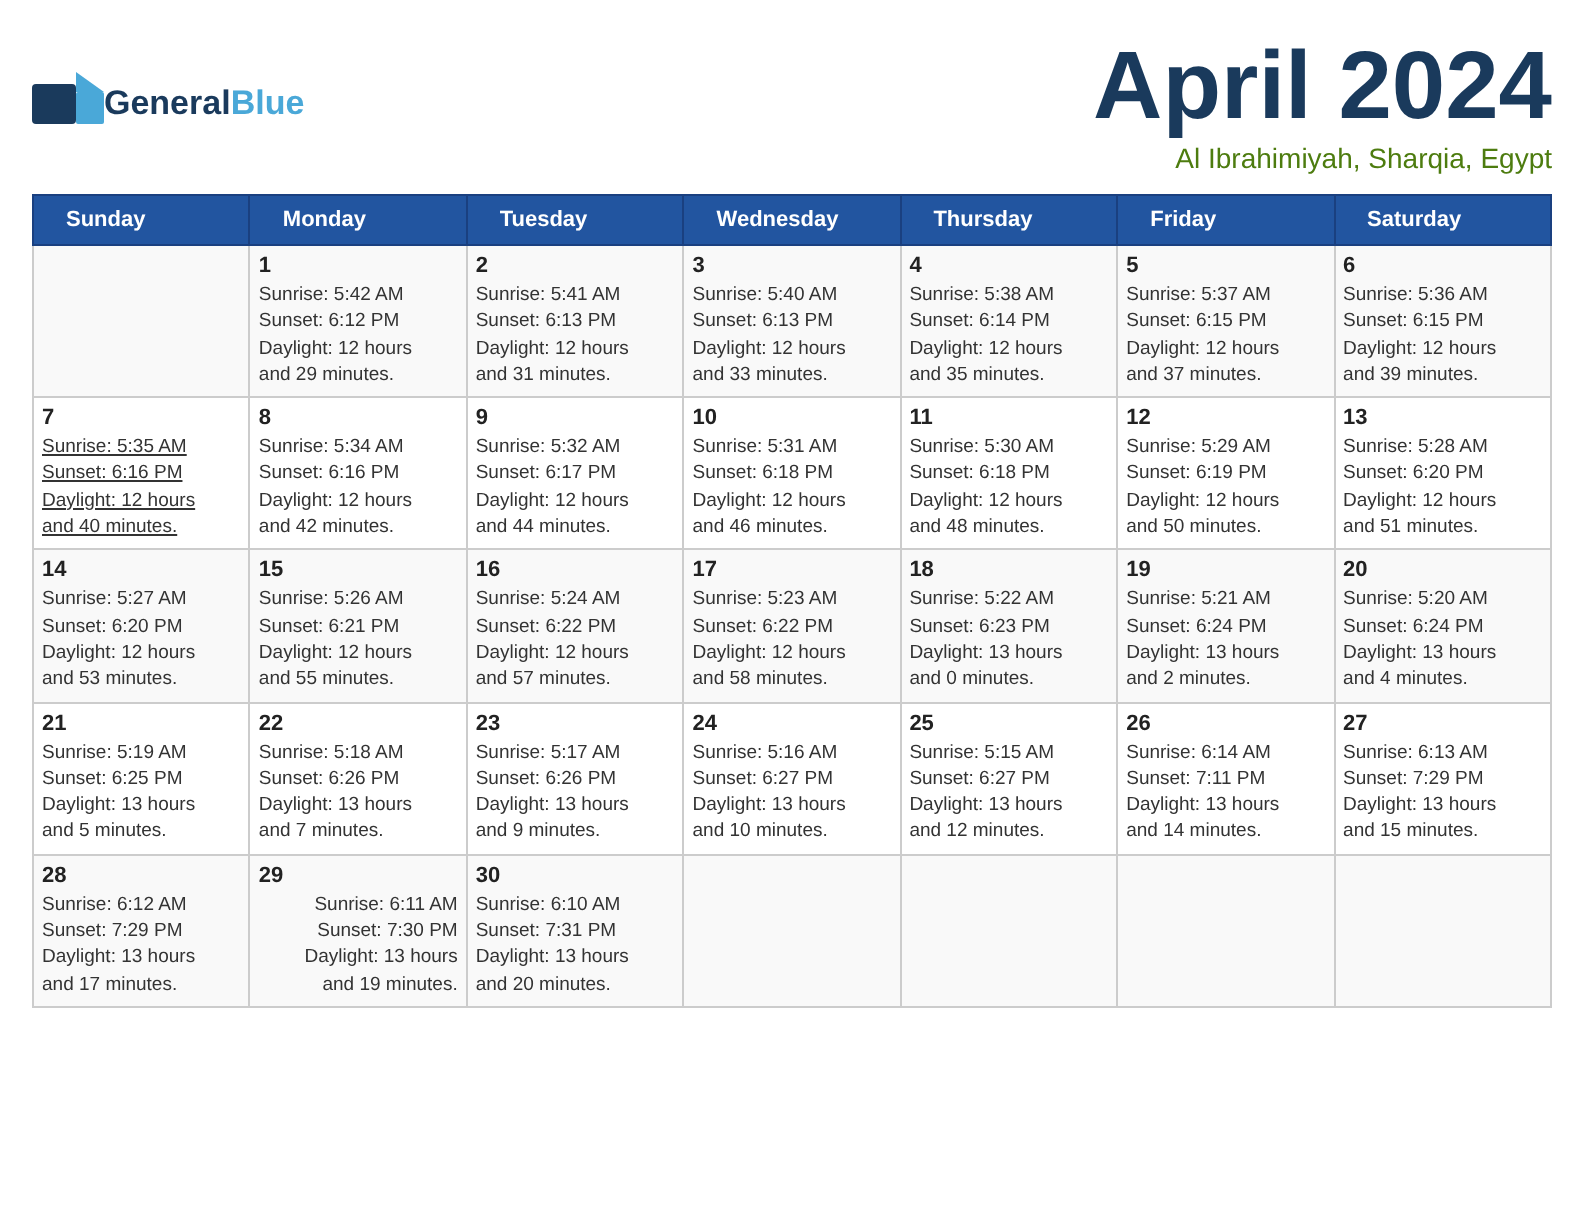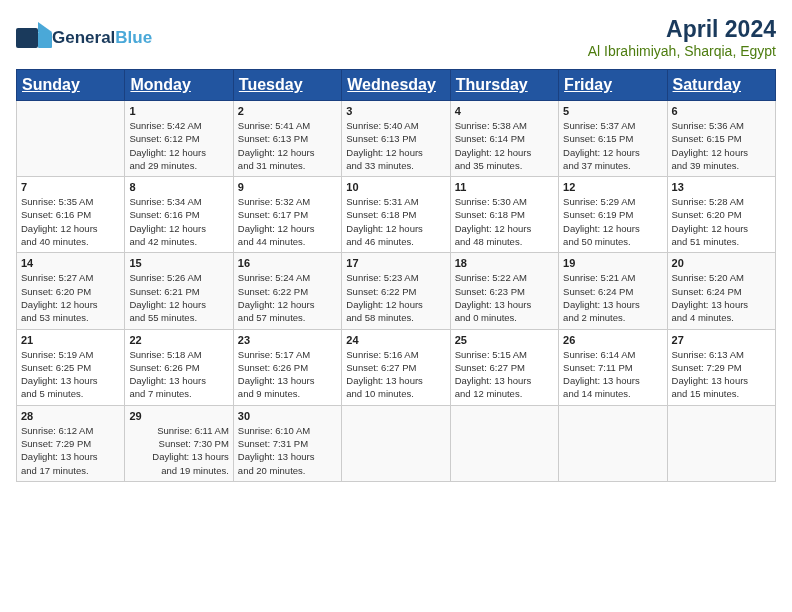--- a/index.html
+++ b/index.html
@@ -18,42 +18,41 @@
     }
     .logo {
       display: flex;
       flex-direction: column;
       align-items: flex-start;
     }
     .title-area {
       text-align: right;
     }
     .month-title {
-      font-size: 23px;
+      font-size: 48px;
       font-weight: bold;
       color: #1a3a5c;
     }
     .location-title {
       font-size: 14px;
       color: #4d7c0f;
     }
     table {
       width: 100%;
       border-collapse: collapse;
       font-size: 10px;
     }
     thead tr th {
       background: #2255a0;
       color: #fff;
-      padding: 6px 5px;
+      padding: 6px 16px;
       text-align: left;
-      font-size: 16px;
+      font-size: 11px;
       font-weight: bold;
       border: 1px solid #1a4080;
-      text-decoration: underline;
     }
     tbody tr td {
       border: 1px solid #ccc;
       padding: 4px 4px;
       vertical-align: top;
       width: 14.28%;
       min-height: 70px;
       background: #fff;
     }
     tbody tr:nth-child(odd) td {
@@ -150,21 +149,21 @@
           <span class="day-num">6</span>
           <div class="day-info" style="white-space: pre-line;">Sunrise: 5:36 AM
 Sunset: 6:15 PM
 Daylight: 12 hours
 and 39 minutes.</div>
         </td>
       </tr>
       <tr>
         <td>
           <span class="day-num">7</span>
-          <div class="day-info" style="white-space: pre-line;">Sunrise: 5:35 AM
+          <div class="day-info" style="white-space: pre-line; text-decoration: underline;">Sunrise: 5:35 AM
 Sunset: 6:16 PM
 Daylight: 12 hours
 and 40 minutes.</div>
         </td>
         <td>
           <span class="day-num">8</span>
           <div class="day-info" style="white-space: pre-line;">Sunrise: 5:34 AM
 Sunset: 6:16 PM
 Daylight: 12 hours
 and 42 minutes.</div>

